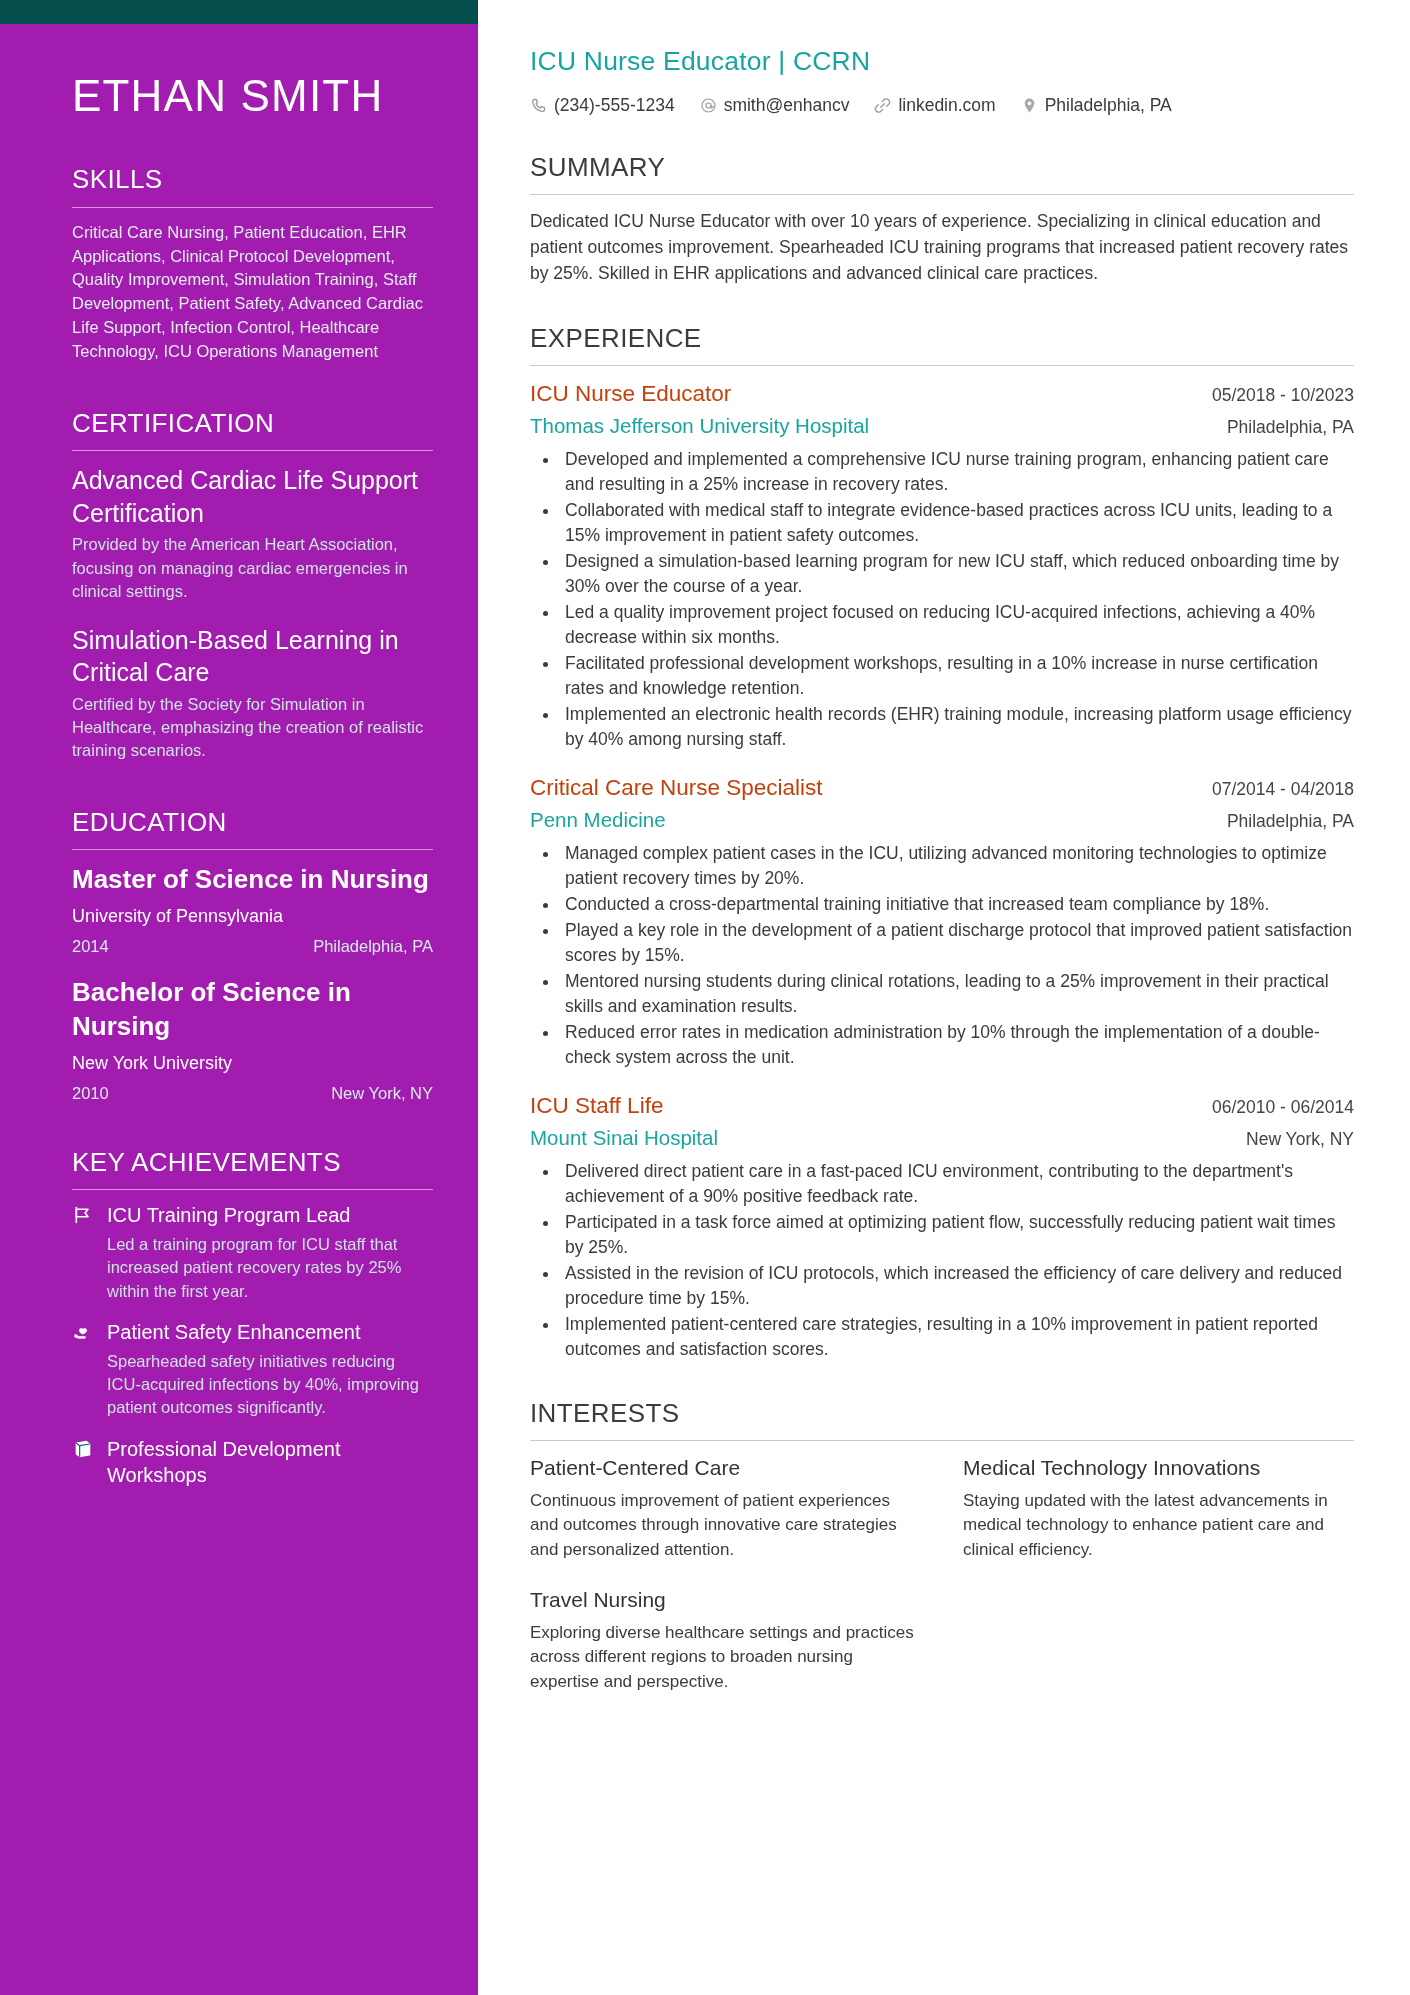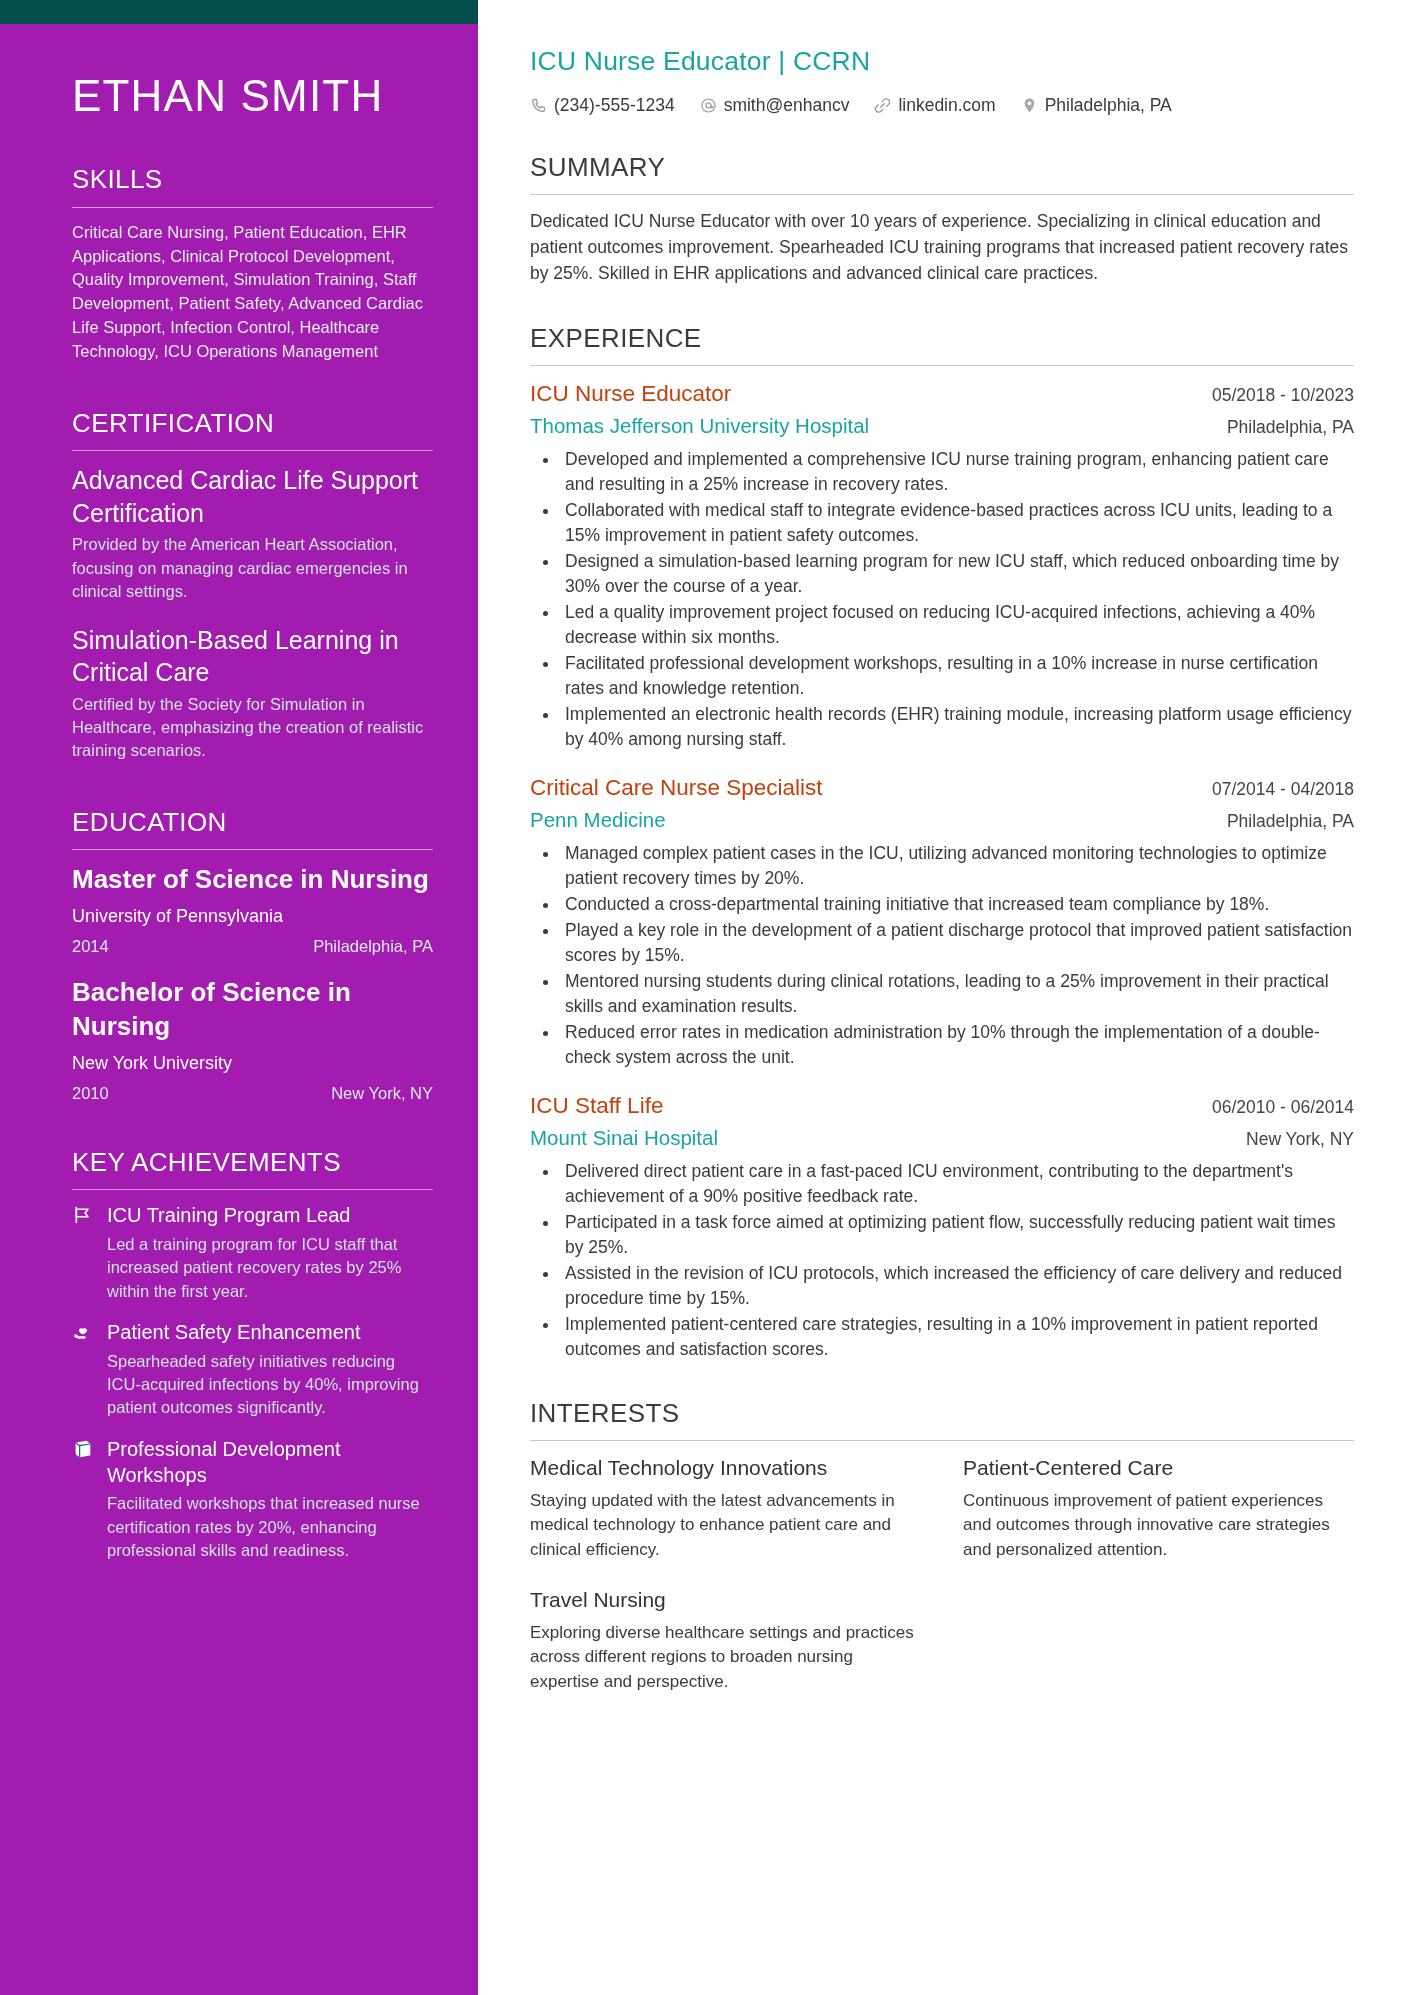--- a/index.html
+++ b/index.html
@@ -181,21 +181,20 @@
           <div class="ach-head">
             <span class="ach-icon">
               <svg viewBox="0 0 24 24" fill="none" stroke="#ffffff" stroke-width="1.6" stroke-linecap="round" stroke-linejoin="round">
                 <path d="M4 5 L16 3 L20 6 L20 19 L8 21 L4 18 Z" fill="#ffffff" stroke="#ffffff"></path>
                 <path d="M8 21 L8 8 L20 6" fill="none" stroke="#046a67" stroke-width="1.4"></path>
                 <path d="M4 5 L8 8" fill="none" stroke="#046a67" stroke-width="1.4"></path>
               </svg>
             </span>
             <div class="ach-title">Professional Development Workshops</div>
           </div>
-          <div class="ach-desc">Facilitated workshops that increased nurse certification rates by 20%, enhancing professional skills and readiness.</div>
         </div>
       </section>
 
     </div>
   </aside>
 
   <main class="main">
 
     <div class="job-title-line">ICU Nurse Educator | CCRN</div>
 
@@ -308,26 +307,26 @@
         </ul>
       </div>
     </section>
 
     <section class="main-section">
       <h2 class="main-head">INTERESTS</h2>
       <div class="main-rule"></div>
 
       <div class="interests-grid">
         <div>
+          <div class="int-title">Patient-Centered Care</div>
+          <div class="int-desc">Continuous improvement of patient experiences and outcomes through innovative care strategies and personalized attention.</div>
+        </div>
+        <div>
           <div class="int-title">Medical Technology Innovations</div>
           <div class="int-desc">Staying updated with the latest advancements in medical technology to enhance patient care and clinical efficiency.</div>
-        </div>
-        <div>
-          <div class="int-title">Patient-Centered Care</div>
-          <div class="int-desc">Continuous improvement of patient experiences and outcomes through innovative care strategies and personalized attention.</div>
         </div>
         <div>
           <div class="int-title">Travel Nursing</div>
           <div class="int-desc">Exploring diverse healthcare settings and practices across different regions to broaden nursing expertise and perspective.</div>
         </div>
       </div>
     </section>
 
   </main>
 </div>

